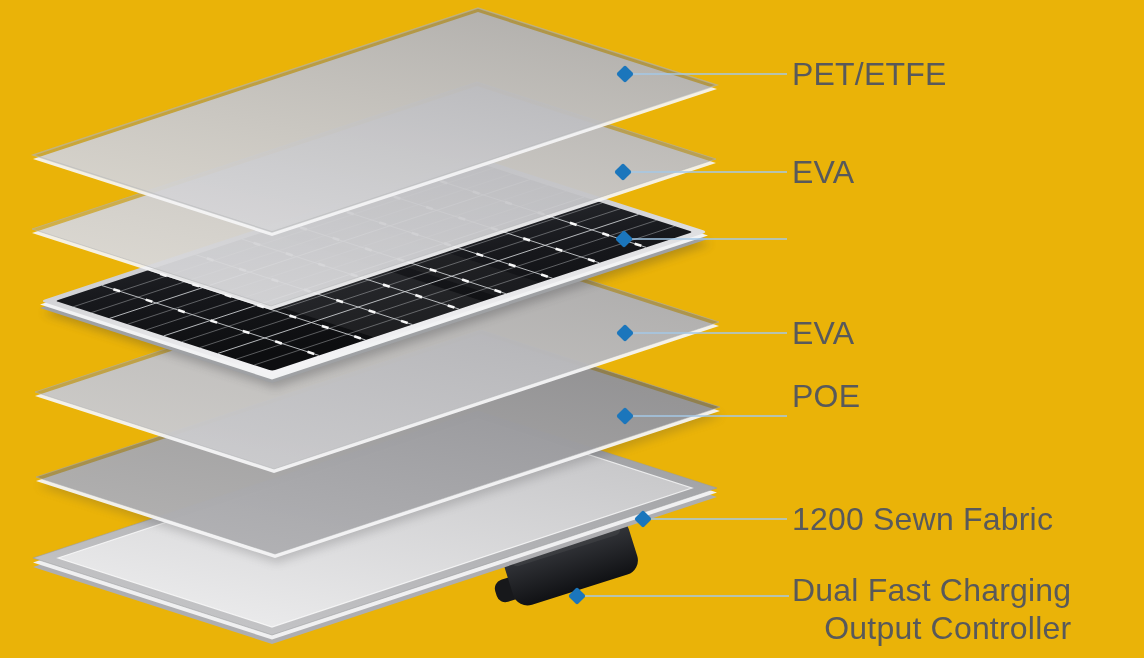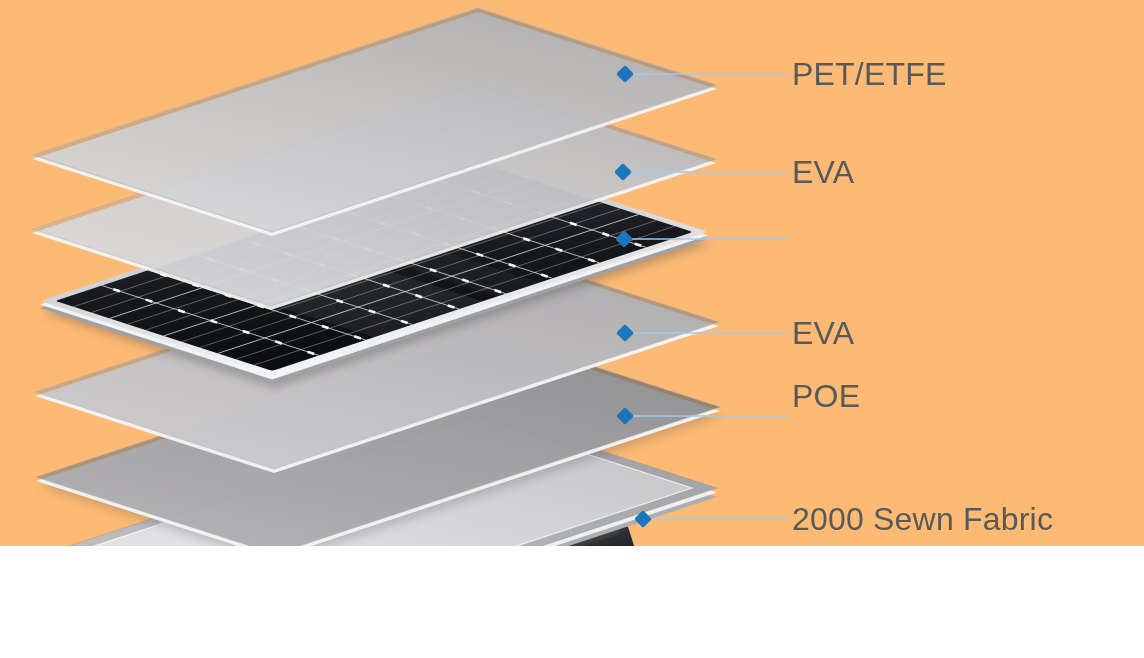--- a/index.html
+++ b/index.html
@@ -1,16 +1,16 @@
 <!DOCTYPE html>
 <html><head>
 <meta charset="utf-8">
 <style>
   html,body{margin:0;padding:0;background:#ffffff;}
-  #stage{position:relative;width:1144px;height:546px;background:#fdba74;overflow:hidden;
+  #stage{position:relative;width:1144px;height:658px;background:#eab308;overflow:hidden;
          font-family:"Liberation Sans", sans-serif;text-align:right;}
   #artwork{position:absolute;left:0;top:0;}
   .callout-label{position:absolute;left:792px;color:#58595b;font-size:32px;line-height:38px;
                  font-weight:400;white-space:nowrap;letter-spacing:0.2px;}
 </style>
 </head>
 <body>
 
 <div id="stage">
 
@@ -162,18 +162,19 @@
     <rect x="-6.3" y="-6.3" width="12.6" height="12.6" rx="2" transform="translate(625,416) rotate(45)"></rect>
     <rect x="-6.3" y="-6.3" width="12.6" height="12.6" rx="2" transform="translate(643,519) rotate(45)"></rect>
     <rect x="-6.3" y="-6.3" width="12.6" height="12.6" rx="2" transform="translate(577,596) rotate(45)"></rect>
   </g>
 </svg>
 
 <div class="callout-label" style="top:55px">PET/ETFE</div>
 <div class="callout-label" style="top:153px">EVA</div>
 <div class="callout-label" style="top:314px">EVA</div>
 <div class="callout-label" style="top:377px">POE</div>
-<div class="callout-label" style="top:500px">2000 Sewn Fabric</div>
+<div class="callout-label" style="top:500px">1200 Sewn Fabric</div>
 <div class="callout-label" style="top:571px">
-  <br>
+  <span>Dual Fast Charging</span><br>
+  <span>Output Controller</span>
 </div>
 
 </div>
 
 </body></html>

